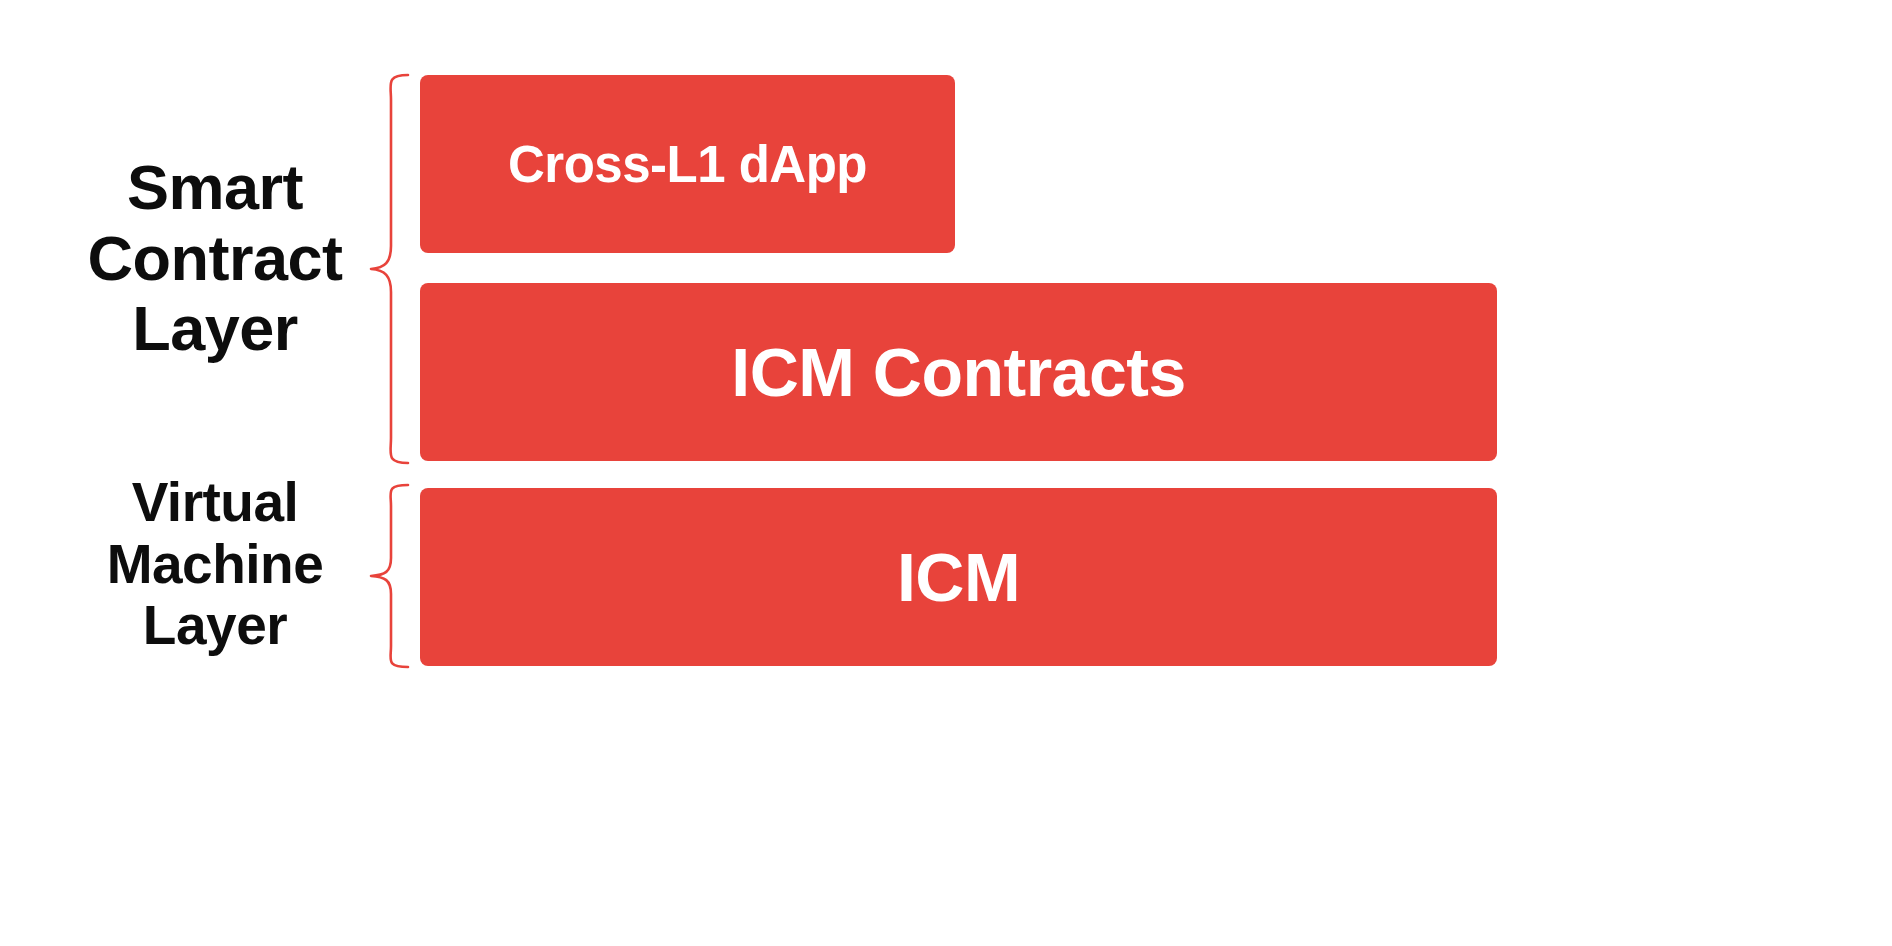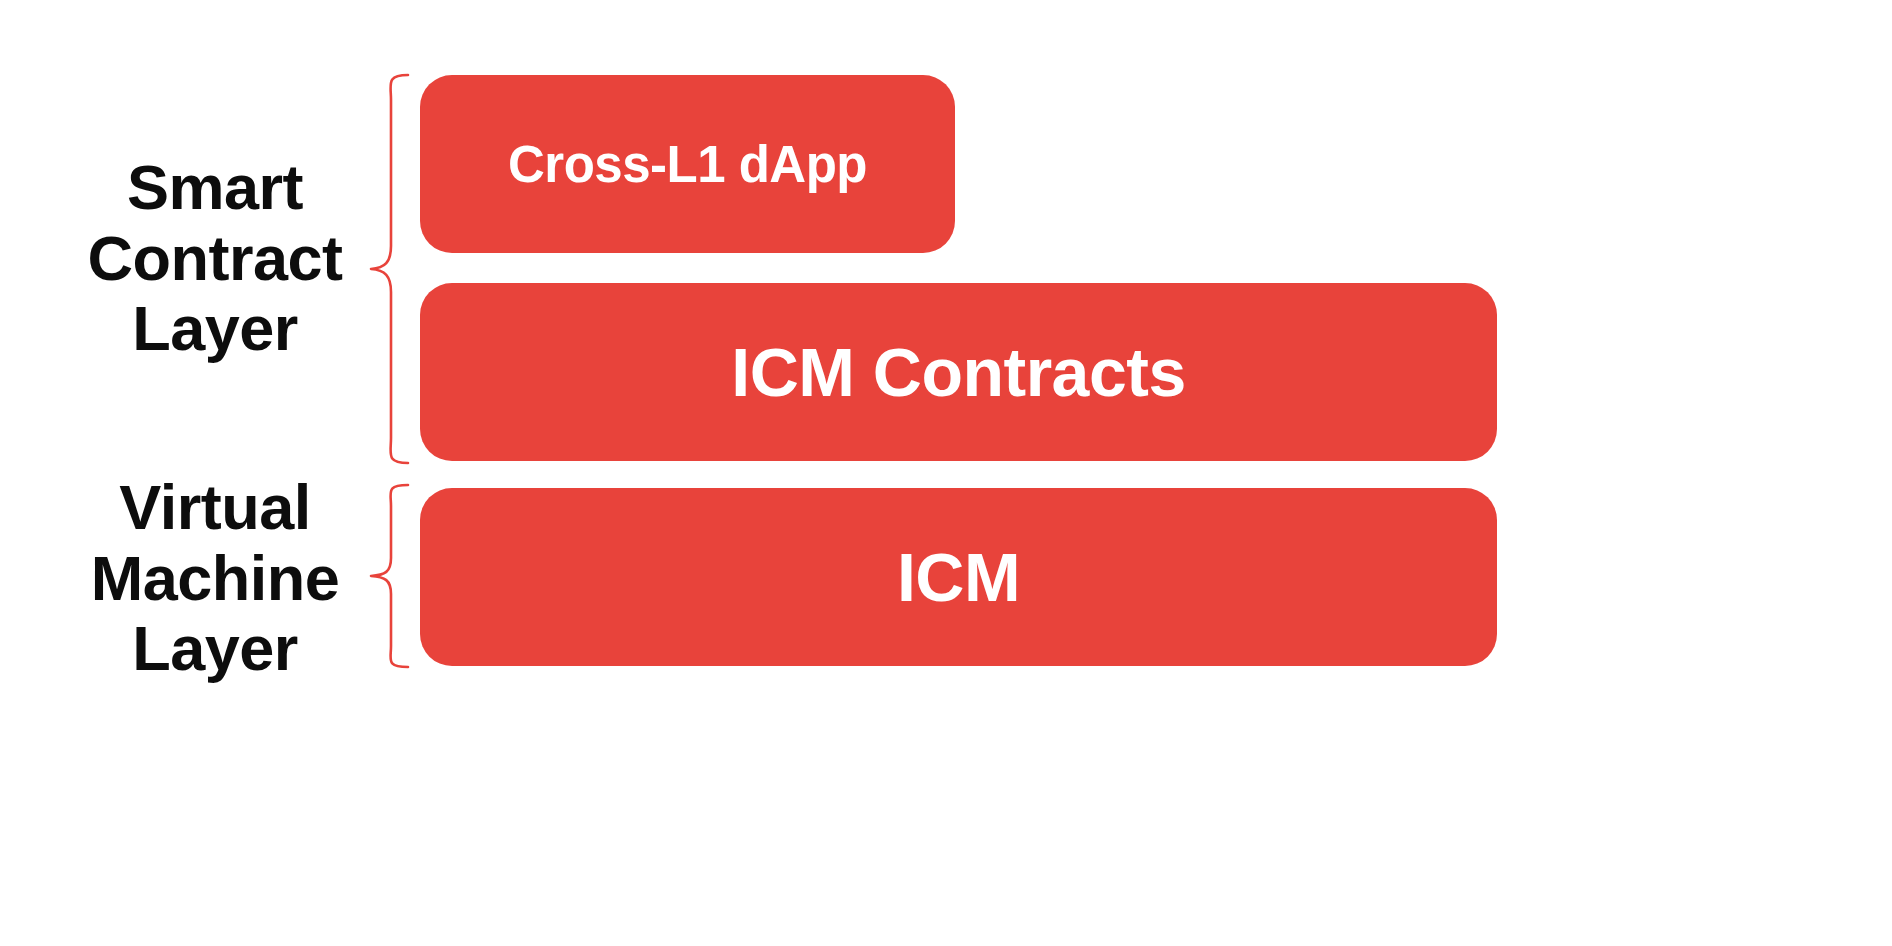--- a/index.html
+++ b/index.html
@@ -33,21 +33,21 @@
   #label-smart-contract {
     left: 60px;
     top: 152px;
     width: 310px;
     font-size: 63px;
   }
   #label-virtual-machine {
     left: 60px;
     top: 472px;
     width: 310px;
-    font-size: 63px;
+    font-size: 55px;
   }
 
   
   .brace {
     position: absolute;
     overflow: visible;
   }
   #brace-smart-contract {
     left: 368px;
     top: 74px;
@@ -65,21 +65,21 @@
     stroke: #E8433B;
     stroke-width: 2.6;
     stroke-linecap: round;
     stroke-linejoin: round;
   }
 
   
   .box {
     position: absolute;
     background: #E8433B;
-    border-radius: 32px;
+    border-radius: 8px;
     display: flex;
     align-items: center;
     justify-content: center;
     color: #ffffff;
     font-weight: bold;
     letter-spacing: -0.5px;
     box-sizing: border-box;
   }
 
   #box-cross-l1-dapp {

